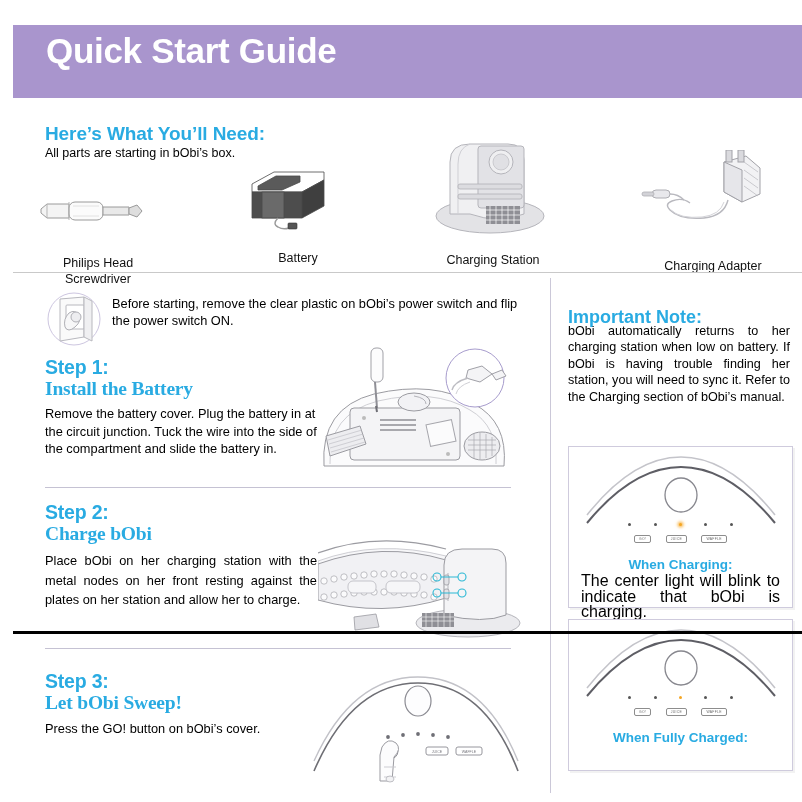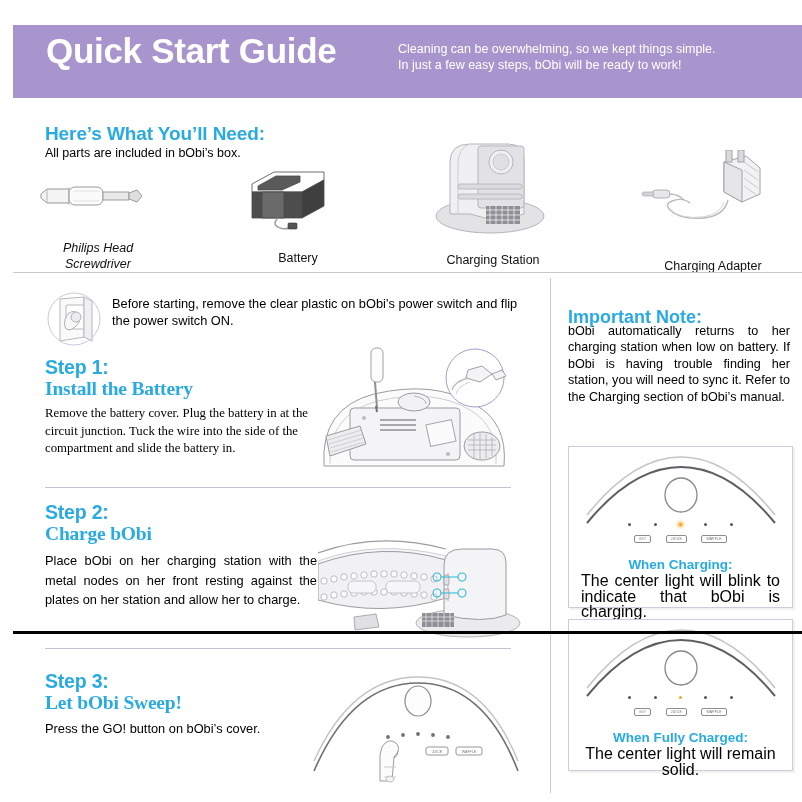--- a/index.html
+++ b/index.html
@@ -123,31 +123,27 @@
   .btnrow .tiny-btn{margin:0 5px;}
   svg{display:block;}
 </style>
 </head>
 <body>
 
 <div class="page">
 
   <div class="header">
     <div class="header-title">Quick Start Guide</div>
-    <div class="header-sub">
-      <div>Cleaning can be overwhelming, so we kept things simple.</div>
-      <div>In just a few easy steps, bObi will be ready to work!</div>
-    </div>
   </div>
 
   <div class="needs">
     <div class="needs-h1">Here’s What You’ll Need:</div>
-    <div class="needs-h2">All parts are included in bObi’s box.</div>
-
-    <div class="part" style="left:20px;top:68px;width:130px;font-style:italic;">
+    <div class="needs-h2">All parts are starting in bObi’s box.</div>
+
+    <div class="part" style="left:20px;top:83px;width:130px;">
       <div class="art">
         <svg width="112" height="58" viewBox="0 0 112 58">
           <g fill="none" stroke="#9a9a9a" stroke-width="1">
             <path d="M8 26 l6 -5 h22 v14 h-22 l-6 -5 z" fill="#f4f4f4"></path>
             <rect x="36" y="19" width="34" height="18" rx="6" fill="#fbfbfb"></rect>
             <path d="M70 24 h26 v8 h-26 z" fill="#e9e9e9"></path>
             <path d="M96 25 l8 -3 l5 6 l-5 6 l-8 -3 z" fill="#dedede"></path>
             <path d="M14 21 v14 M36 19 v18" stroke="#b5b5b5"></path>
           </g>
           <path d="M40 23 h26 M40 33 h26" stroke="#e2e2e2" stroke-width="1" fill="none"></path>
@@ -245,21 +241,21 @@
     <div class="prenote-text">
       <span>Before starting, remove the clear plastic on bObi’s power switch</span>
       <span>and flip the power switch ON.</span>
     </div>
 
     <div class="step">
       <div class="step-title" style="top:83px;">
         <span>Step 1:</span>
         <span class="l2">Install the Battery</span>
       </div>
-      <div class="step-body" style="top:132px;font-family:Liberation Serif, serif;">Remove the battery cover. Plug the battery in at the circuit junction. Tuck the wire into the side of the compartment and slide the battery in.</div>
+      <div class="step-body" style="top:132px;">Remove the battery cover. Plug the battery in at the circuit junction. Tuck the wire into the side of the compartment and slide the battery in.</div>
       <div class="step-art" style="left:305px;top:73px;">
         <svg width="205" height="125" viewBox="0 0 205 125">
 
           <path d="M6 120 q-4 -58 50 -72 q60 -14 100 10 q34 18 30 62 z" fill="#fbfbfc" stroke="#9b9ba1" stroke-width="1"></path>
           <path d="M12 118 q-2 -50 48 -63 q56 -13 92 9 q28 16 26 54" fill="none" stroke="#cfcfd4" stroke-width="1"></path>
 
           <rect x="32" y="62" width="110" height="52" rx="4" fill="#f4f4f6" stroke="#9b9ba1" stroke-width="1"></rect>
           <g stroke="#8e8e95" stroke-width="1.3">
             <path d="M62 74 h36 M62 79 h36 M62 84 h36"></path>
           </g>
@@ -440,18 +436,17 @@
           <span class="leddot"></span>
           <span class="leddot"></span>
         </div>
         <div class="btnrow" style="top:82px;">
           <span class="tiny-btn">GO!</span>
           <span class="tiny-btn">JUICE</span>
           <span class="tiny-btn">WAFFLE</span>
         </div>
       </div>
       <div class="panel-h">When Fully Charged:</div>
-      <div class="panel-b center">The center light will remain solid.</div>
     </div>
   </div>
 
   <div class="bottom-rule"></div>
 </div>
 
 </body></html>

